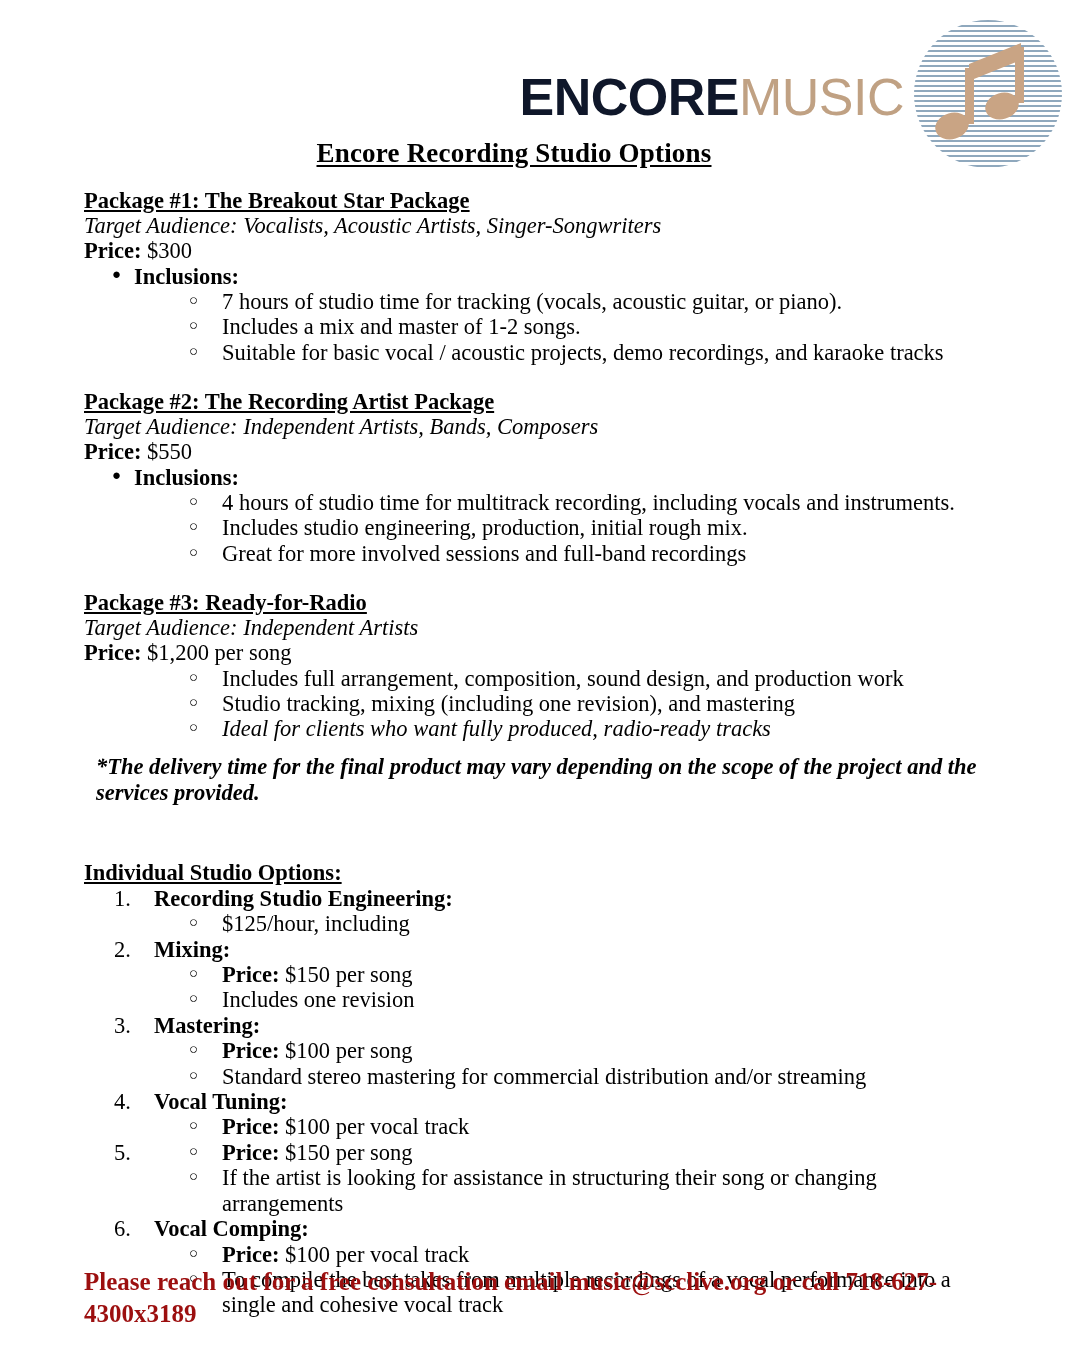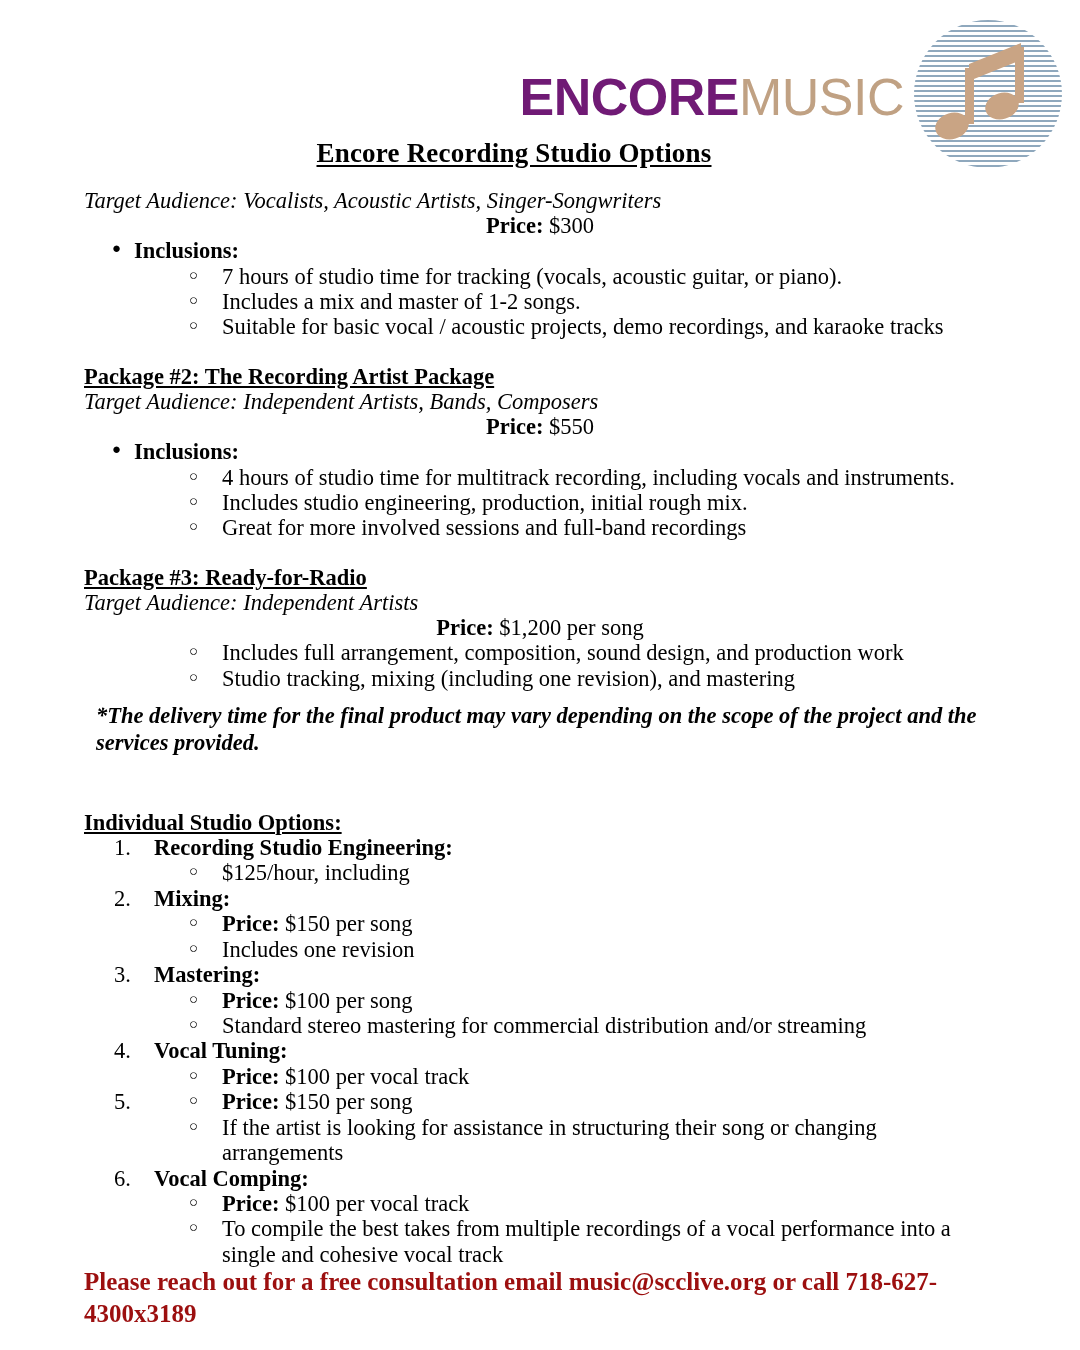--- a/index.html
+++ b/index.html
@@ -36,21 +36,21 @@
     font-family: "Liberation Sans", "DejaVu Sans", sans-serif;
     font-size: 52px;
     letter-spacing: -0.5px;
     line-height: 1;
     white-space: nowrap;
     margin-right: 10px;
     margin-top: 6px;
   }
   .wordmark .wm-encore {
     font-weight: bold;
-    color: #701a75;
+    color: #0f172a;
   }
   .wordmark .wm-music {
     font-weight: 300;
     color: #c0a183;
   }
   .logo-mark {
     position: relative;
     width: 148px;
     height: 148px;
     border-radius: 50%;
@@ -107,21 +107,20 @@
     margin: 0;
   }
   .italic-line {
     font-style: italic;
     line-height: 1.12;
     margin: 0;
   }
   .price-line {
     line-height: 1.12;
     margin: 0;
-    text-align: center;
   }
   .price-line .lbl { font-weight: bold; }
 
   
   .lvl1 {
     margin: 0;
     padding-left: 50px;
     position: relative;
     line-height: 1.12;
     font-weight: bold;
@@ -207,20 +206,21 @@
         </g>
       </svg>
     </div>
   </div>
 
   <div class="doc-title">Encore Recording Studio Options</div>
 
   <div class="content">
 
     <div class="pkg-block">
+      <div class="hdr-underline">Package #1: The Breakout Star Package</div>
       <div class="italic-line">Target Audience: Vocalists, Acoustic Artists, Singer-Songwriters</div>
       <div class="price-line"><span class="lbl">Price:</span><span> $300</span></div>
       <div class="lvl1">Inclusions:</div>
       <div class="lvl2">7 hours of studio time for tracking (vocals, acoustic guitar, or piano).</div>
       <div class="lvl2">Includes a mix and master of 1-2 songs.</div>
       <div class="lvl2">Suitable for basic vocal / acoustic projects, demo recordings, and karaoke tracks</div>
     </div>
 
     <div class="spacer-sm"></div>
 
@@ -235,20 +235,21 @@
     </div>
 
     <div class="spacer-sm"></div>
 
     <div class="pkg-block">
       <div class="hdr-underline">Package #3: Ready-for-Radio</div>
       <div class="italic-line">Target Audience: Independent Artists</div>
       <div class="price-line"><span class="lbl">Price:</span><span> $1,200 per song</span></div>
       <div class="lvl2">Includes full arrangement, composition, sound design, and production work</div>
       <div class="lvl2">Studio tracking, mixing (including one revision), and mastering</div>
+      <div class="lvl2 it">Ideal for clients who want fully produced, radio-ready tracks</div>
     </div>
 
     <div class="note-line">*The delivery time for the final product may vary depending on the scope of the project and the services provided.</div>
 
     <div class="spacer-sm"></div>
     <div style="height:18px"></div>
 
     <div>
       <div class="hdr-underline">Individual Studio Options:</div>
 

